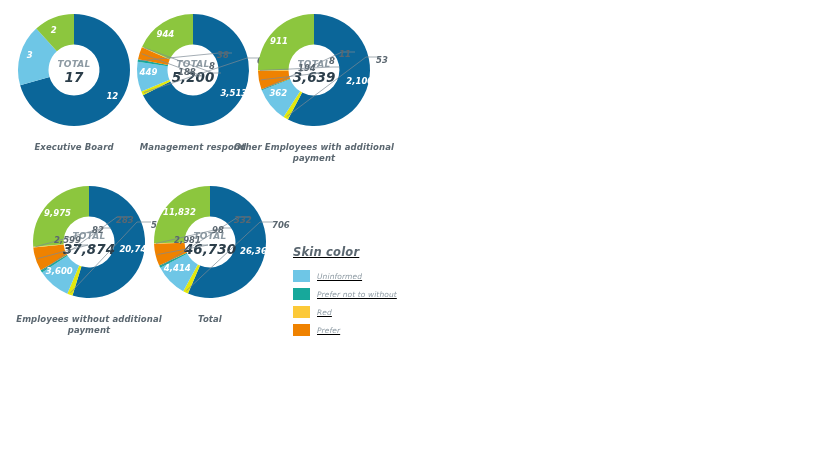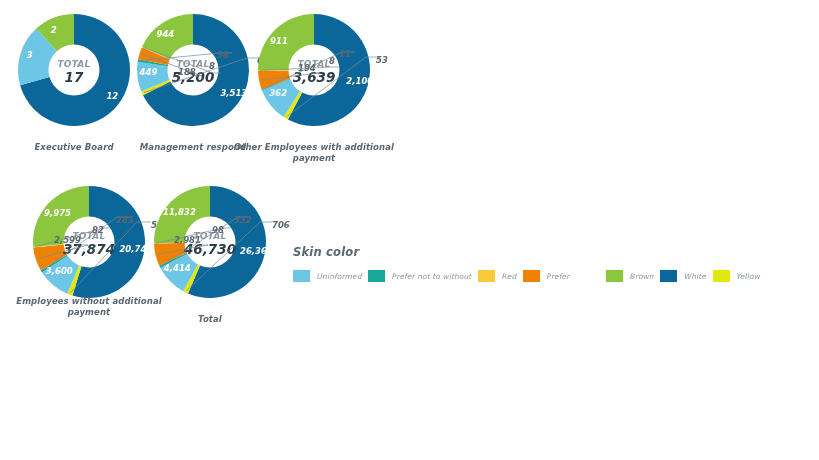--- a/index.html
+++ b/index.html
@@ -31,27 +31,27 @@
   }
   .slice-label-in{
     font-style:italic;font-size:8.5px;fill:#ffffff;font-weight:bold;
   }
   .slice-label-out{
     font-style:italic;font-size:8.5px;fill:#5b6770;font-weight:bold;
   }
   .leader{stroke:#7d8a93;stroke-width:.7;fill:none;}
 
   
-  .legend{position:absolute;left:293px;top:245px;width:210px;}
+  .legend{position:absolute;left:293px;top:245px;width:210px;text-decoration:underline;}
   .legend-title{
     font-style:italic;font-weight:bold;font-size:11.5px;
     color:#5b6770;margin-bottom:11px;letter-spacing:.2px;
   }
   .legend-cols{display:flex;gap:36px;}
-  .legend-col{display:flex;flex-direction:row;gap:6px;}
+  .legend-col{display:flex;flex-direction:column;gap:6px;justify-content:center;}
   .legend-item{display:flex;align-items:center;gap:7px;}
   .swatch{width:17px;height:12px;display:block;flex:none;}
   .legend-text{
     font-style:italic;font-size:7.5px;color:#8d9aa3;
     white-space:nowrap;letter-spacing:.1px;
   }
 </style>
 </head>
 <body>
 
@@ -161,21 +161,21 @@
           <g>
             <path d="M 48.222592642878 106.89800550695485 L 116 88 L 124 88" class="leader"></path>
             <text x="105" y="93" text-anchor="start" class="slice-label-out">82</text>
           </g>
           <g>
             <path d="M 50.62719171326519 118.63834633412802 L 101 105 L 94 105" class="leader"></path>
             <text x="67" y="103" text-anchor="start" class="slice-label-out">2,599</text>
           </g>
         </svg>
       </div>
-      <div class="caption" style="left: 4px; top: 296px;">Employees without additional payment</div>
+      <div class="caption" style="left: 4px; top: 314px;">Employees without additional payment</div>
       <div class="donut-block" style="left: 108px; top: 140px;">
         <svg class="donut-svg" width="204" height="204">
           <path d="M 102 46 A 56 56 0 1 1 80.00494098869508 153.49968329115447 L 91.99224814985627 125.43235589747528 A 25.48 25.48 0 1 0 102 76.52 Z" fill="#0b6699"></path>
           <path d="M 80.00494098869508 153.49968329115447 A 56 56 0 0 1 75.22260561794258 151.1830372192259 L 89.81628555616388 124.37828193474778 A 25.48 25.48 0 0 0 91.99224814985627 125.43235589747528 Z" fill="#e3e80c"></path>
           <path d="M 75.22260561794258 151.1830372192259 A 56 56 0 0 1 52.2956087334296 127.79677283730817 L 79.38450197371047 113.73753164097522 A 25.48 25.48 0 0 0 89.81628555616388 124.37828193474778 Z" fill="#6ec6e6"></path>
           <path d="M 52.2956087334296 127.79677283730817 A 56 56 0 0 1 51.19394357686343 125.55301744424827 L 78.88324432747287 112.71662293713297 A 25.48 25.48 0 0 0 79.38450197371047 113.73753164097522 Z" fill="#17a89b"></path>
           <path d="M 51.19394357686343 125.55301744424827 A 56 56 0 0 1 46.03100534247164 103.8632329498916 L 76.53410743082459 102.84777099220068 A 25.48 25.48 0 0 0 78.88324432747287 112.71662293713297 Z" fill="#ef8200"></path>
           <path d="M 46.03100534247164 103.8632329498916 A 56 56 0 0 1 46.0113134214981 103.12559993527064 L 76.52514760678164 102.51214797054814 A 25.48 25.48 0 0 0 76.53410743082459 102.84777099220068 Z" fill="#fcc938"></path>
           <path d="M 46.0113134214981 103.12559993527064 A 56 56 0 0 1 101.99999999999999 46 L 102 76.52 A 25.48 25.48 0 0 0 76.52514760678164 102.51214797054814 Z" fill="#8cc63e"></path>
           <text x="102" y="99" text-anchor="middle" class="center-total-label">TOTAL</text>
@@ -218,29 +218,15 @@
           </div>
           <div class="legend-item">
             <span class="swatch" style="background: rgb(252, 201, 56);"></span>
             <span class="legend-text">Red</span>
           </div>
           <div class="legend-item">
             <span class="swatch" style="background: rgb(239, 130, 0);"></span>
             <span class="legend-text">Prefer</span>
           </div>
         </div>
-        <div class="legend-col">
-          <div class="legend-item">
-            <span class="swatch" style="background: rgb(140, 198, 62);"></span>
-            <span class="legend-text">Brown</span>
-          </div>
-          <div class="legend-item">
-            <span class="swatch" style="background: rgb(11, 102, 153);"></span>
-            <span class="legend-text">White</span>
-          </div>
-          <div class="legend-item">
-            <span class="swatch" style="background: rgb(227, 232, 12);"></span>
-            <span class="legend-text">Yellow</span>
-          </div>
-        </div>
       </div>
   </div>
 </div>
 
 </body></html>

